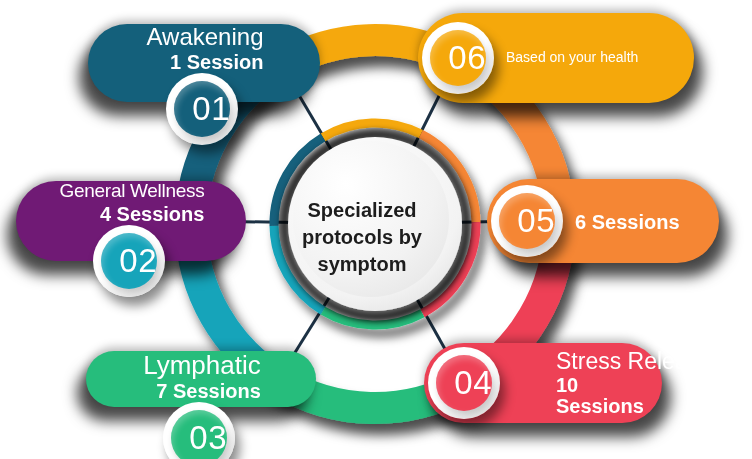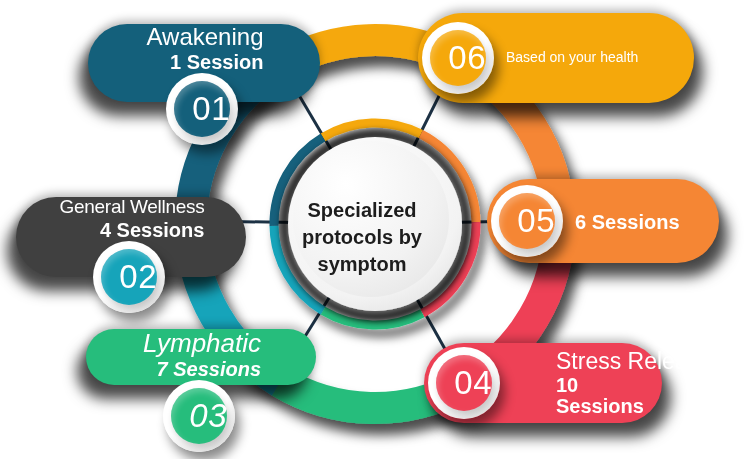--- a/index.html
+++ b/index.html
@@ -32,21 +32,21 @@
   .badge-inner{
     width:56px;height:56px;border-radius:50%;
     display:flex;align-items:center;justify-content:flex-end;
     box-shadow:inset 2px 4px 6px rgba(255,255,255,.25), 2px 4px 6px rgba(0,0,0,.18);
   }
   .num{font-size:33px;font-weight:400;color:#ffffff;letter-spacing:.5px;}
 
   
   .p1{left:88px;top:24px;width:232px;height:78px;}   .p1 .title{font-size:24px;}
   .p2{left:16px;top:181px;width:230px;height:80px;}  .p2 .title{font-size:19px;letter-spacing:-.3px;white-space:nowrap;}
-  .p3{left:86px;top:329px;width:230px;height:56px;font-style:italic;}  .p3 .title{font-size:26px;}
+  .p3{left:86px;top:351px;width:230px;height:56px;}  .p3 .title{font-size:26px;}
   .p4{left:424px;top:343px;width:238px;height:80px;gap:44px;} .p4 .title{font-size:23px;white-space:nowrap;}
   .p5{left:487px;top:179px;width:232px;height:84px;} .p5 .title{font-size:22px;}
   .p6{left:418px;top:13px;width:276px;height:90px;}  .p6 .title{font-size:14px;}
 
   
   .center-label{
     position:absolute;left:277px;top:197px;width:170px;z-index:3;
     text-align:center;font-weight:700;font-size:20px;line-height:1.35;color:#1d1d1d;
   }
 </style>
@@ -120,21 +120,21 @@
       <div class="title">Awakening</div>
       <div class="sub">1 Session</div>
     </div>
     <div class="badge">
       <div class="badge-inner" style="background: rgb(20, 96, 123);">
         <span class="num">01</span>
       </div>
     </div>
   </div>
 
-  <div class="pill cr shl p2" style="background: #404040; margin-top: 16px;">
+  <div class="pill cr shl p2" style="background: #701a75;">
     <div class="txt">
       <div class="title">General Wellness</div>
       <div class="sub">4 Sessions</div>
     </div>
     <div class="badge">
       <div class="badge-inner" style="background: rgb(22, 164, 186);">
         <span class="num">02</span>
       </div>
     </div>
   </div>

